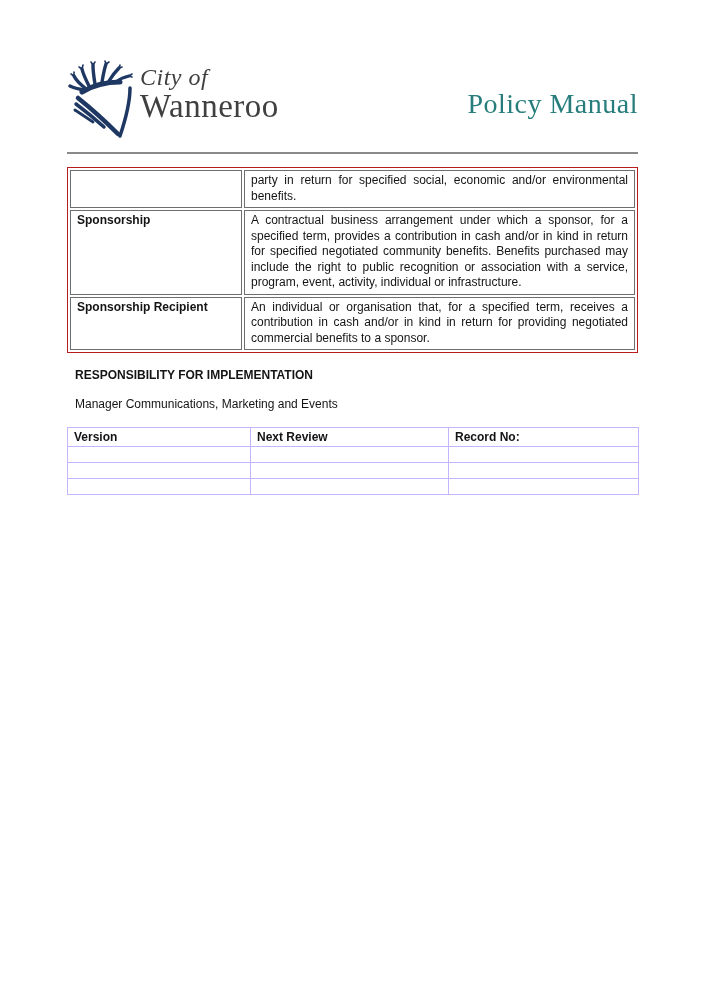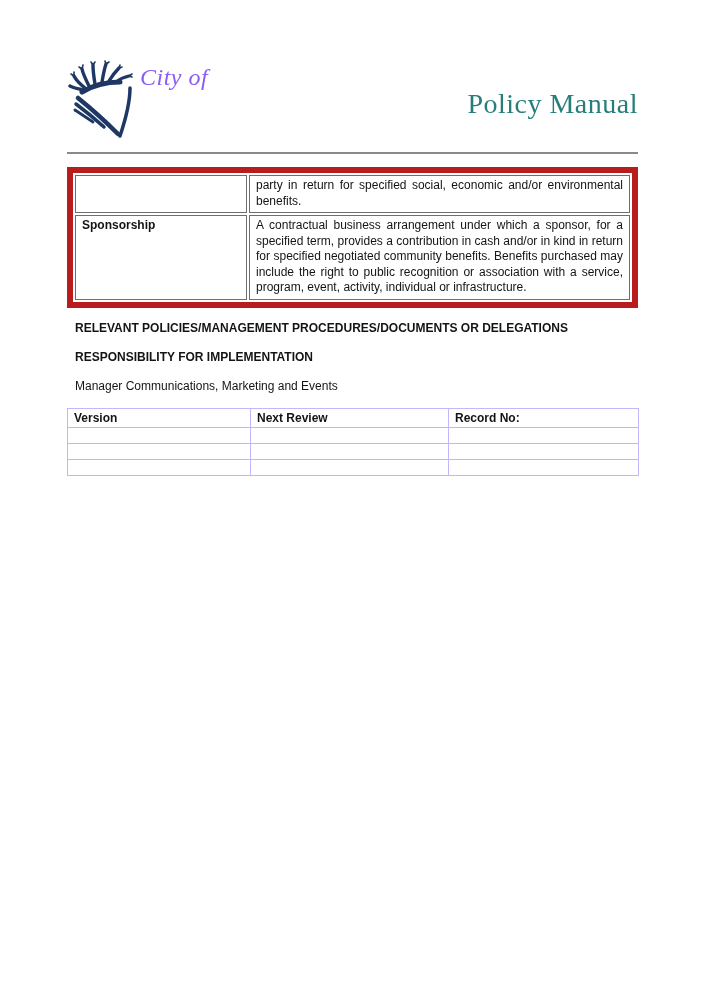--- a/index.html
+++ b/index.html
@@ -15,39 +15,39 @@
   
   .header {
     height: 80px;
     margin: 60px 68px 0 68px;
     display: flex; justify-content: space-between; align-items: flex-start;
   }
   .logo { display: flex; align-items: flex-start; }
   .logo-mark { width: 66px; height: 80px; flex: 0 0 auto; }
   .logo-text {
     font-family: "Liberation Serif", serif;
-    color: #8b5cf6; margin-left: 6px; margin-top: 4px;
+    color: #404040; margin-left: 6px; margin-top: 4px;
   }
   .logo-city { font-style: italic; font-size: 24px; line-height: 26px; letter-spacing: .5px; }
   .logo-wanneroo { font-size: 33px; line-height: 33px; letter-spacing: .5px; }
   .doc-title {
     font-family: "Liberation Serif", serif;
     color: #267d7b; font-size: 28px; line-height: 30px;
     letter-spacing: .5px; margin-top: 29px;
   }
   .rule {
     margin: 12px 68px 0 67px; width: 571px;
     border-top: 2px solid #8a8a8a; height: 0;
   }
 
   
   table.def {
     margin: 13px 0 0 67px; width: 571px;
     border-collapse: separate; border-spacing: 2px;
-    border: 6px solid #b91c1c;
+    border: 1px solid #b91c1c;
     table-layout: fixed;
   }
   table.def td {
     border: 1px solid #6e6e6e;
     vertical-align: top;
     padding: 2px 6px 3px 6px;
     background: #fff;
   }
   td.def-term { width: 172px; font-weight: bold; line-height: 15px; }
   td.def-text { text-align: justify; line-height: 15.5px; }
@@ -100,41 +100,45 @@
 
         <path d="M6 16 l-3 -2 M6 16 l0 -4" stroke="#1e3863" stroke-width="1.6" stroke-linecap="round"></path>
         <path d="M14 9 l-3 -2 M14 9 l1 -4" stroke="#1e3863" stroke-width="1.6" stroke-linecap="round"></path>
         <path d="M25 5 l-2 -3 M25 5 l2 -3" stroke="#1e3863" stroke-width="1.6" stroke-linecap="round"></path>
         <path d="M38 4 l-1 -3 M38 4 l3 -2" stroke="#1e3863" stroke-width="1.6" stroke-linecap="round"></path>
         <path d="M51 8 l1 -3 M51 8 l3 -1" stroke="#1e3863" stroke-width="1.6" stroke-linecap="round"></path>
         <path d="M61 16 l3 -2 M61 16 l3 1" stroke="#1e3863" stroke-width="1.6" stroke-linecap="round"></path>
       </svg>
       <div class="logo-text">
         <div class="logo-city">City of</div>
+        <div class="logo-wanneroo">Wanneroo</div>
       </div>
     </div>
     <div class="doc-title">Policy Manual</div>
   </div>
 
   <div class="rule"></div>
 
   <table class="def">
     <tbody>
       <tr>
         <td class="def-term"></td>
         <td class="def-text">party in return for specified social, economic and/or environmental benefits.</td>
       </tr>
       <tr>
         <td class="def-term">Sponsorship</td>
         <td class="def-text">A contractual business arrangement under which a sponsor, for a specified term, provides a contribution in cash and/or in kind in return for specified negotiated community benefits. Benefits purchased may include the right to public recognition or association with a service, program, event, activity, individual or infrastructure.</td>
       </tr>
+      <tr>
+        <td class="def-term">Sponsorship Recipient</td>
+        <td class="def-text">An individual or organisation that, for a specified term, receives a contribution in cash and/or in kind in return for providing negotiated commercial benefits to a sponsor.</td>
+      </tr>
     </tbody>
   </table>
 
-  <div class="h-block heading-1">RELEVANT POLICIES/MANAGEMENT PROCEDURES/DOCUMENTS OR DELEGATIONS</div>
 
   <div class="h-block heading-2">RESPONSIBILITY FOR IMPLEMENTATION</div>
   <div class="p-block p-2">
     <div>Manager Communications, Marketing and Events</div>
   </div>
 
   <table class="ver">
     <colgroup>
         <col class="v1">
         <col class="v2">

